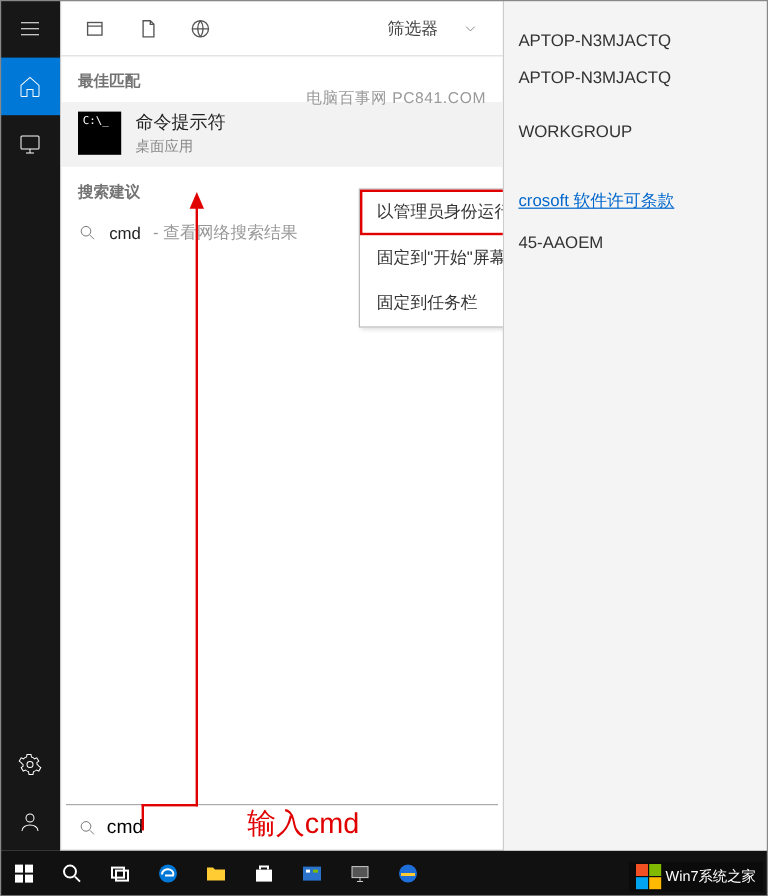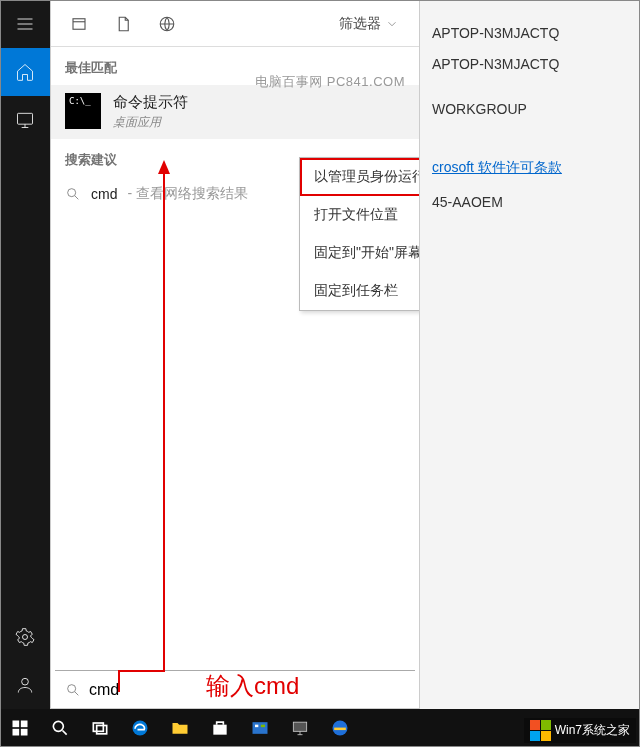--- a/index.html
+++ b/index.html
@@ -12,32 +12,32 @@
   .side-icon { width:50px; height:48px; display:flex; align-items:center; justify-content:center; color:#fff; cursor:pointer; }
   .side-icon.active { background:#0078d7; }
   .side-icon svg { width:20px; height:20px; stroke:#fff; fill:none; }
 
   
   .search-panel { position:absolute; left:50px; top:0; width:370px; height:709px; background:#fff; border:1px solid #ccc; display:flex; flex-direction:column; }
   .panel-header { height:46px; display:flex; align-items:center; padding:0 6px; border-bottom:1px solid #ddd; }
   .hdr-icon { width:44px; height:44px; display:flex; align-items:center; justify-content:center; cursor:pointer; color:#444; }
   .hdr-icon svg { width:18px; height:18px; stroke:#555; fill:none; stroke-width:1.5; }
   .panel-header .grow { flex:1; }
-  .filter { display:flex; align-items:center; gap:4px; font-size:14px; color:#444; padding-right:14px; cursor:pointer;}
+  .filter { display:flex; align-items:center; gap:20px; font-size:14px; color:#444; padding-right:14px; cursor:pointer;}
   .filter svg { width:14px; height:14px; stroke:#555; fill:none;}
 
   .panel-body { position:relative; flex:1; overflow:hidden; }
   .section-title { font-size:13px; color:#737373; padding:12px 14px 8px; font-weight:600; }
   .watermark { position:absolute; right:14px; top:26px; font-size:13px; color:#999; letter-spacing:0.5px;}
 
   .best-match { display:flex; align-items:flex-start; gap:12px; padding:8px 14px; background:#f2f2f2; cursor:pointer; }
   .cmd-tile { width:36px; height:36px; background:#000; display:flex; align-items:flex-start; justify-content:flex-start; padding:4px 4px; }
   .cmd-tile span { color:#fff; font-size:9px; font-family:Consolas,monospace; line-height:1; }
   .best-text .t1 { font-size:15px; color:#222; }
-  .best-text .t2 { font-size:12px; color:#888; margin-top:2px;font-style:italic; }
+  .best-text .t2 { font-size:12px; color:#888; margin-top:2px; }
 
   .context-menu { position:absolute; left:248px; top:110px; width:170px; background:#fff; border:1px solid #bbb; box-shadow:2px 2px 4px rgba(0,0,0,.15); }
   .ctx-item { padding:10px 14px; font-size:14px; color:#333; cursor:pointer; white-space:nowrap; }
   .ctx-item.hl { outline:2px solid #e10000; outline-offset:-2px; }
 
   .sugg-row { display:flex; align-items:center; gap:10px; padding:8px 14px; font-size:14px; cursor:pointer;}
   .sugg-row svg { width:16px; height:16px; stroke:#555; fill:none; flex-shrink:0;}
   .sugg-row .kw { color:#222; }
   .sugg-row .desc { color:#999; font-size:14px; }
 
@@ -159,21 +159,20 @@
       <svg viewBox="0 0 24 24">
           <circle cx="10" cy="10" r="6"></circle>
           <path d="M20 20l-5-5"></path>
         </svg>
       <span class="kw">cmd</span>
         <span class="desc"> - 查看网络搜索结果</span>
     </div>
 
     <div class="context-menu">
       <div class="ctx-item hl">以管理员身份运行</div>
-      <div class="ctx-item">打开文件位置</div>
       <div class="ctx-item">固定到"开始"屏幕</div>
       <div class="ctx-item">固定到任务栏</div>
     </div>
   </div>
 
   <div class="search-box">
     <svg viewBox="0 0 24 24">
         <circle cx="10" cy="10" r="6"></circle>
         <path d="M20 20l-5-5"></path>
       </svg>

